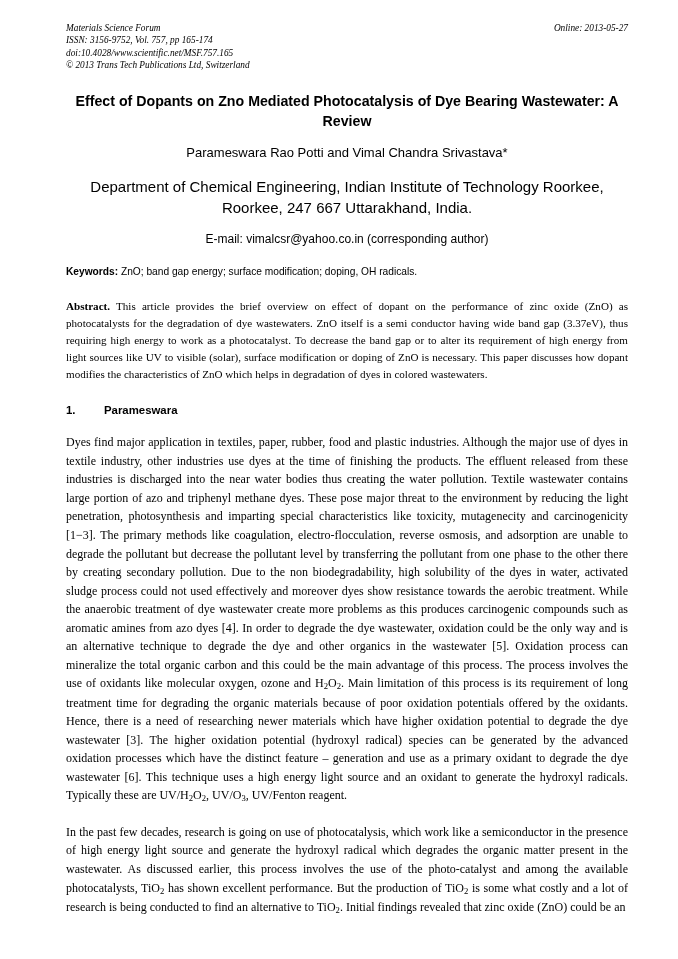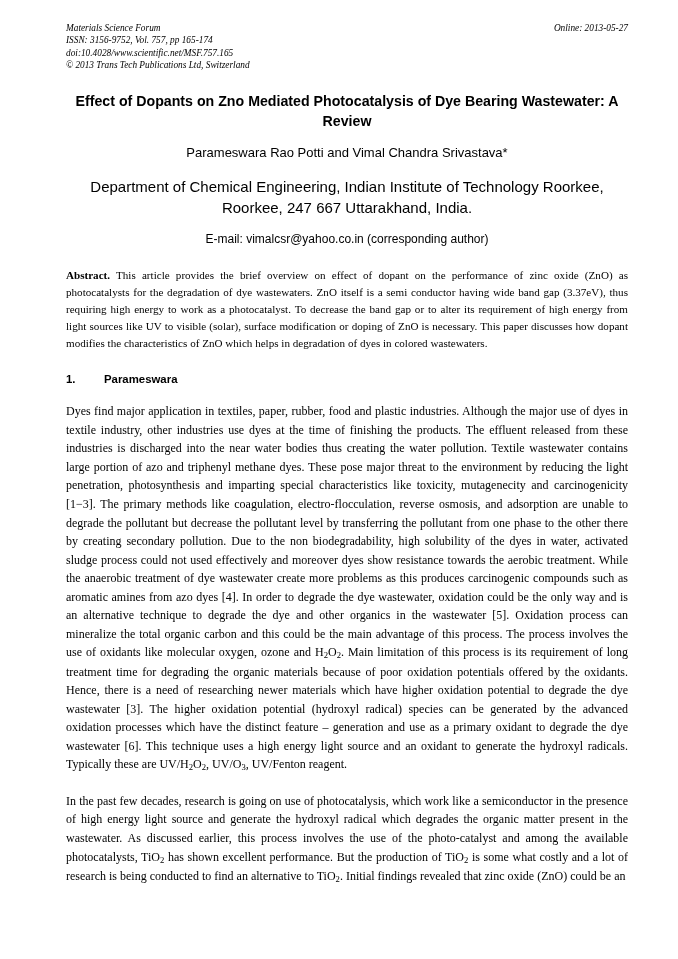--- a/index.html
+++ b/index.html
@@ -115,20 +115,24 @@
   </div>
 
   <div class="title">Effect of Dopants on Zno Mediated Photocatalysis of Dye Bearing Wastewater: A Review</div>
 
   <div class="authors">Parameswara Rao Potti and Vimal Chandra Srivastava*</div>
 
   <div class="affiliation">Department of Chemical Engineering, Indian Institute of Technology Roorkee, Roorkee, 247 667 Uttarakhand, India.</div>
 
   <div class="email">E-mail: vimalcsr@yahoo.co.in (corresponding author)</div>
 
+  <div class="keywords">
+    <b>Keywords:</b>
+    <span>ZnO; band gap energy; surface modification; doping, OH radicals.</span>
+  </div>
 
   <div class="abstract">
     <b>Abstract.</b>
     <span>This article provides the brief overview on effect of dopant on the performance of zinc oxide (ZnO) as photocatalysts for the degradation of dye wastewaters. ZnO itself is a semi conductor having wide band gap (3.37eV), thus requiring high energy to work as a photocatalyst. To decrease the band gap or to alter its requirement of high energy from light sources like UV to visible (solar), surface modification or doping of ZnO is necessary. This paper discusses how dopant modifies the characteristics of ZnO which helps in degradation of dyes in colored wastewaters.</span>
   </div>
 
   <div class="section-head">
     <span class="section-num">1.</span>
     <span>Parameswara</span>
   </div>

